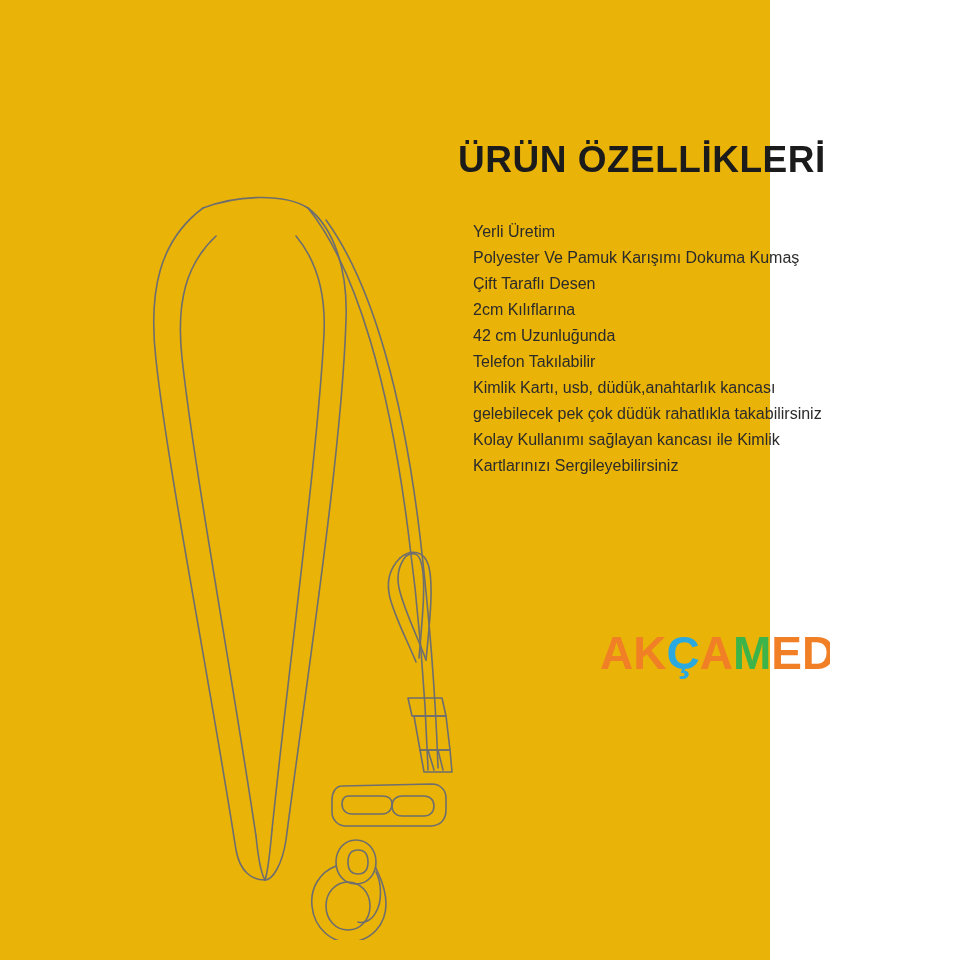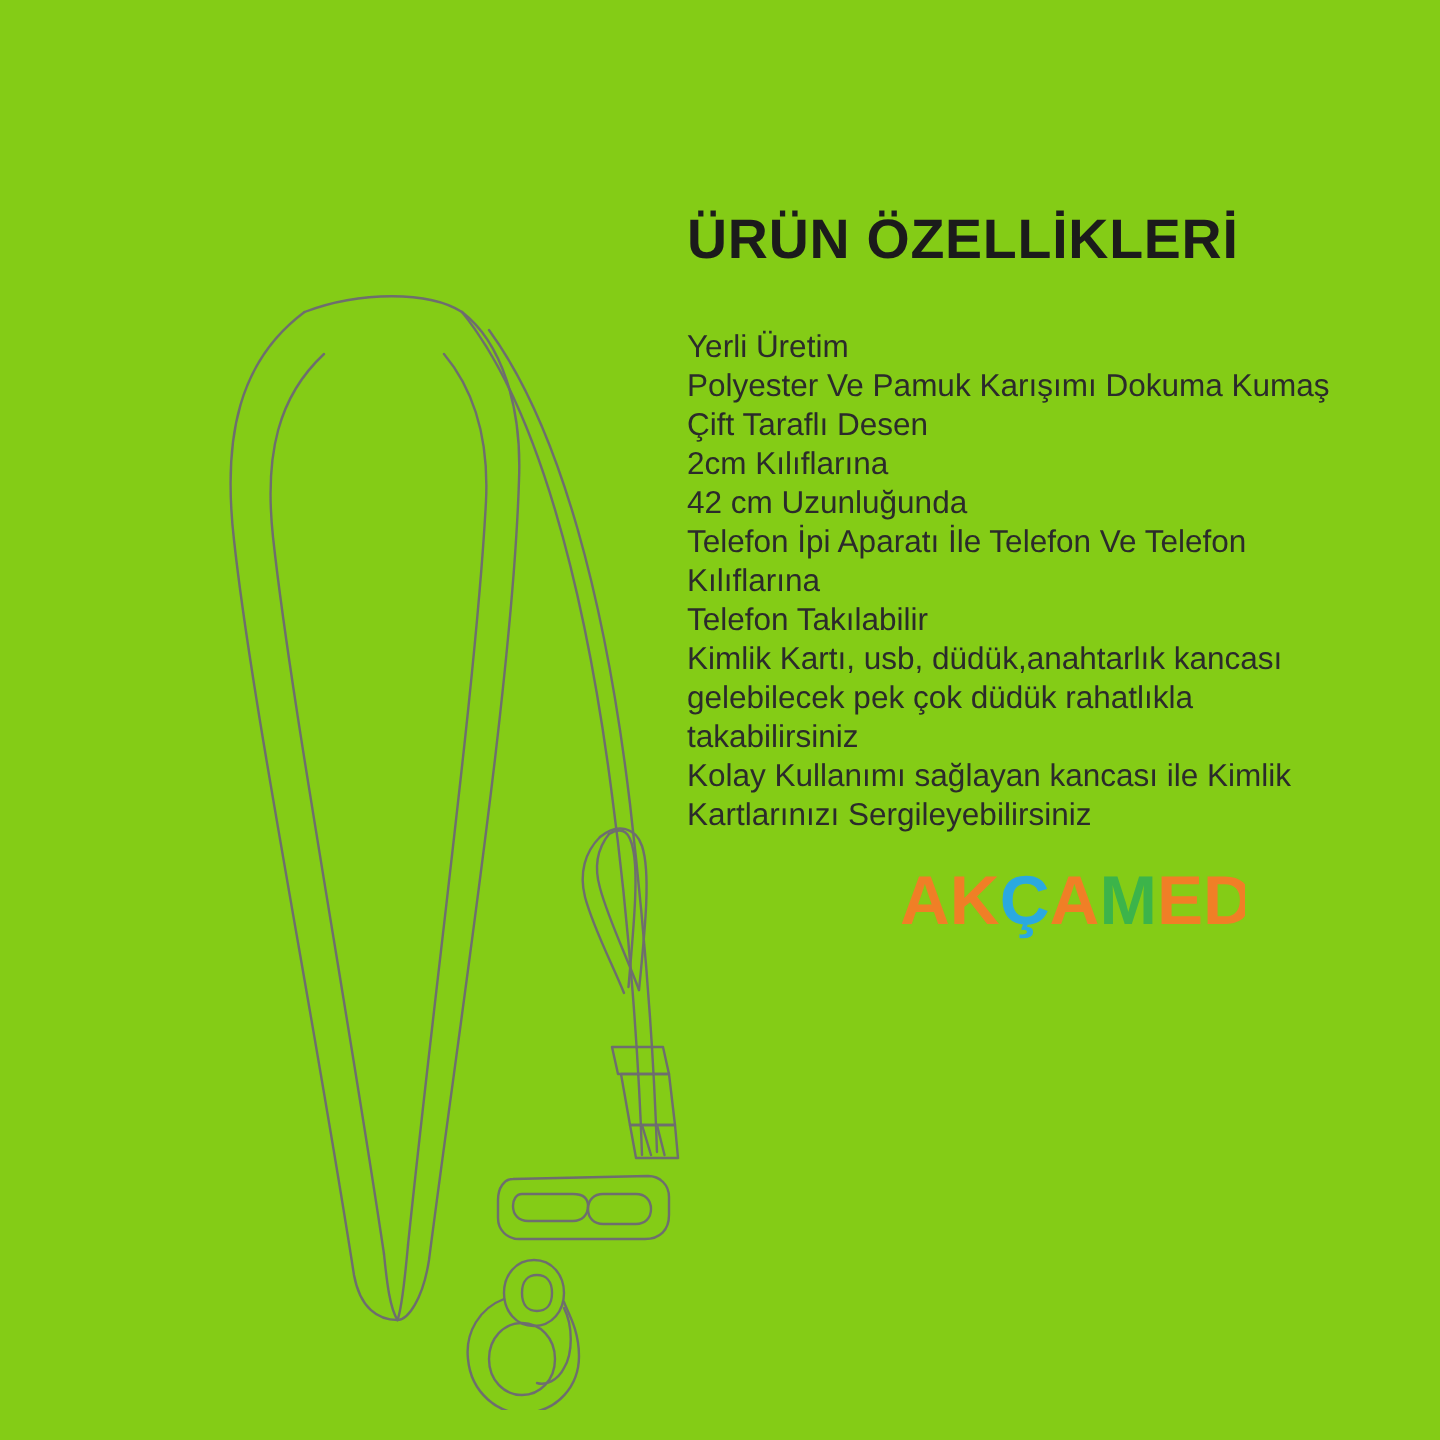--- a/index.html
+++ b/index.html
@@ -8,23 +8,23 @@
   }
   body {
     width: 960px;
     height: 960px;
     background: #ffffff;
     font-family: "Liberation Sans", sans-serif;
     overflow: hidden;
   }
   .page {
     position: relative;
-    width: 960px;
+    width: 770px;
     height: 960px;
-    background: #84cc16;
+    background: #eab308;
   }
 
   
   .illustration {
     position: absolute;
     left: 90px;
     top: 150px;
     width: 380px;
     height: 790px;
   }
@@ -44,40 +44,40 @@
   .title {
     font-size: 37px;
     font-weight: bold;
     letter-spacing: 0.5px;
     color: #1b1b1b;
     margin: 0 0 38px 0;
     line-height: 1.1;
   }
   .features {
     list-style: none;
-    margin: 0;
+    margin: 15px;
     padding: 0;
     color: #2b2b2b;
-    font-size: 21px;
+    font-size: 16px;
     line-height: 26px;
   }
   .features li {
     margin: 0;
     padding: 0;
   }
   .features li.justified {
     text-align: justify;
     text-justify: inter-word;
   }
 
   
   .logo {
     position: absolute;
     left: 600px;
-    top: 572px;
+    top: 625px;
     width: 230px;
     height: 60px;
   }
   .logo svg {
     display: block;
     width: 100%;
     height: 100%;
   }
 </style>
 </head>
@@ -125,21 +125,20 @@
   </div>
 
   <div class="content">
     <h1 class="title">ÜRÜN ÖZELLİKLERİ</h1>
     <ul class="features">
       <li>Yerli Üretim</li>
       <li>Polyester Ve Pamuk Karışımı Dokuma Kumaş</li>
       <li>Çift Taraflı Desen</li>
       <li>2cm Kılıflarına</li>
       <li>42 cm Uzunluğunda</li>
-      <li>Telefon İpi Aparatı İle Telefon Ve Telefon Kılıflarına</li>
       <li>Telefon Takılabilir</li>
       <li class="justified">Kimlik Kartı, usb, düdük,anahtarlık kancası</li>
       <li>gelebilecek pek çok düdük rahatlıkla takabilirsiniz</li>
       <li>Kolay Kullanımı sağlayan kancası ile Kimlik</li>
       <li>Kartlarınızı Sergileyebilirsiniz</li>
     </ul>
   </div>
 
   <div class="logo">
     <svg viewBox="0 0 230 60" xmlns="http://www.w3.org/2000/svg">

